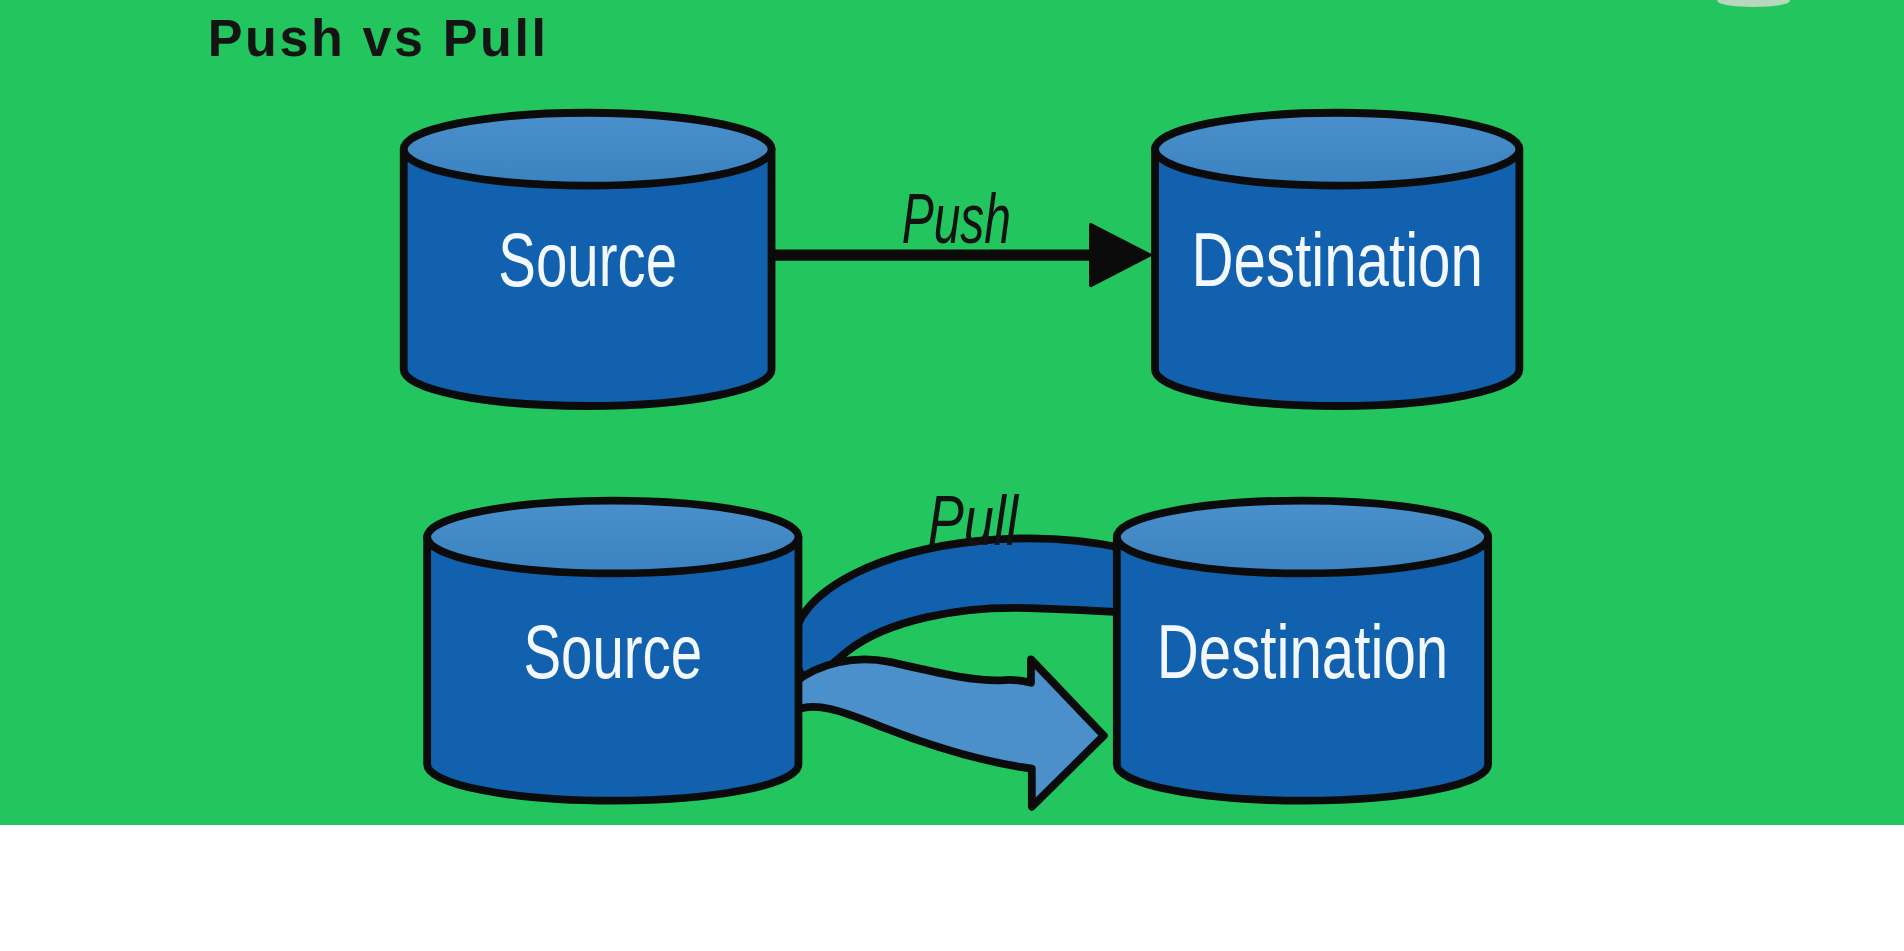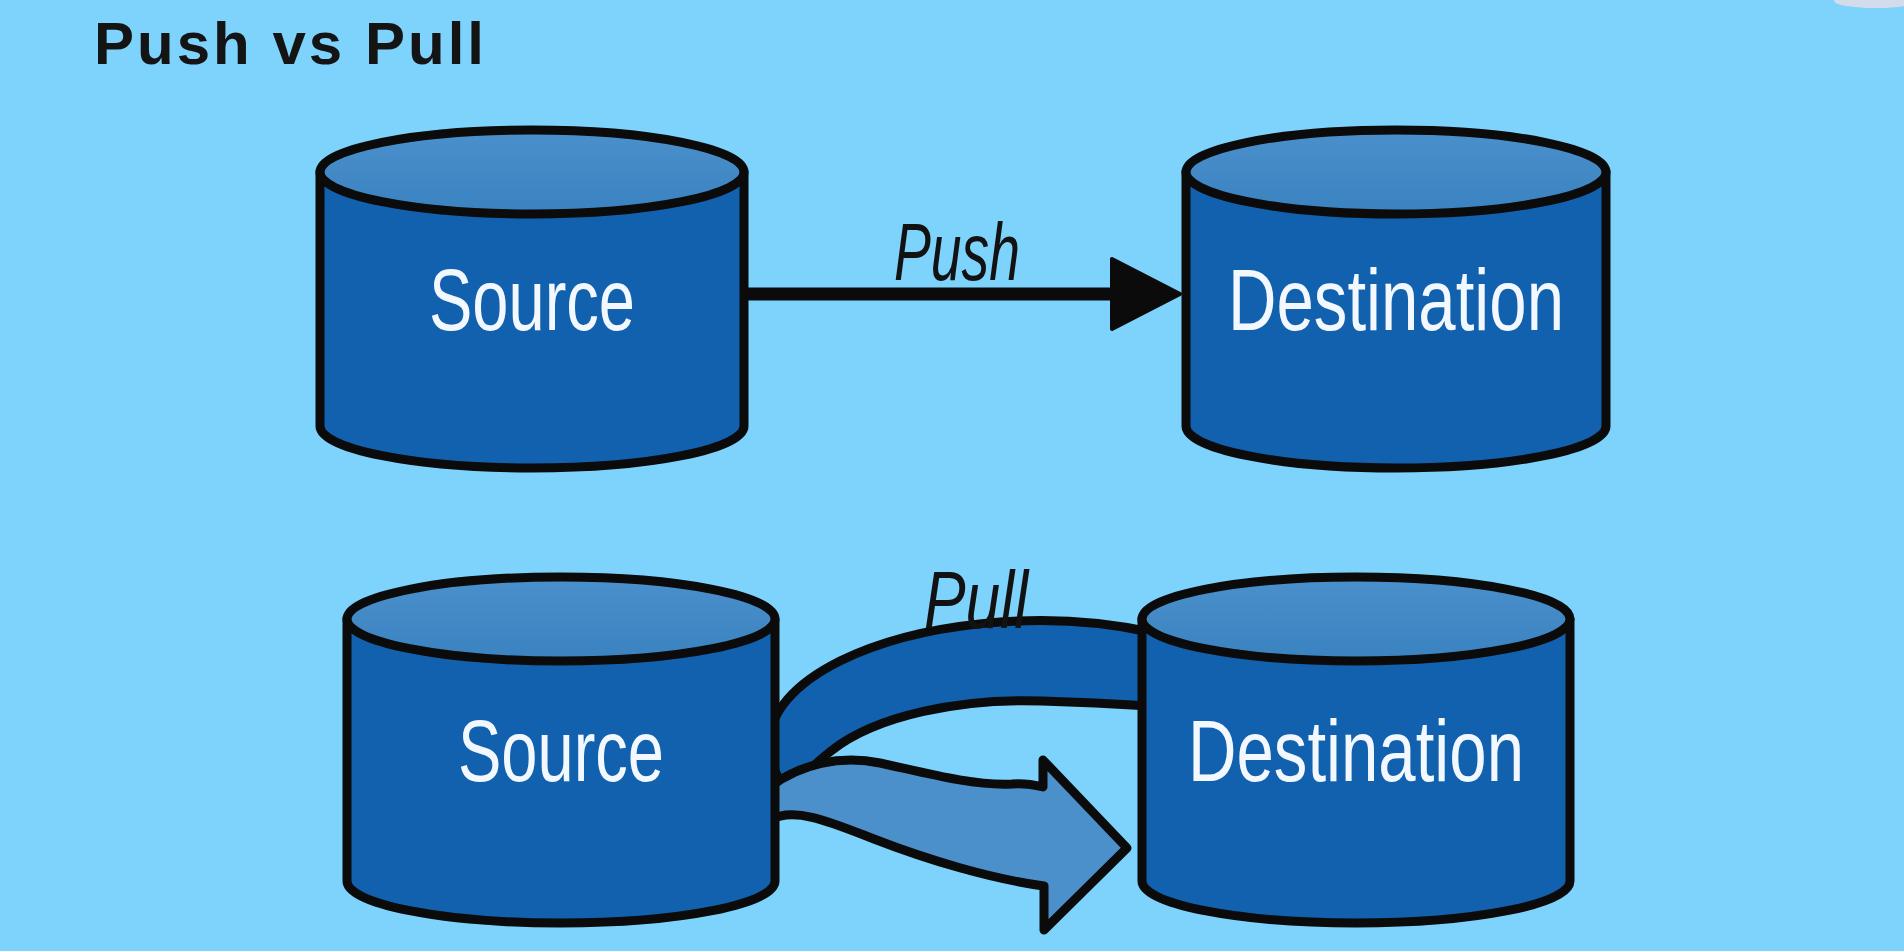--- a/index.html
+++ b/index.html
@@ -1,20 +1,20 @@
 <!DOCTYPE html>
 <html><head>
 <meta charset="utf-8">
 <style>
   html, body { margin: 0; padding: 0; background: #ffffff; }
   .stage {
     position: relative;
     width: 1904px;
-    height: 951px;
-    background: #7dd3fc;
+    height: 825px;
+    background: #22c55e;
     overflow: hidden;
     font-family: "Liberation Sans", sans-serif;
   }
   svg { display: block; width: 100%; height: 100%; }
 
   .page-title {
     font-family: "Liberation Sans", sans-serif;
     font-weight: 700;
     font-size: 60px;
     fill: #141414;

